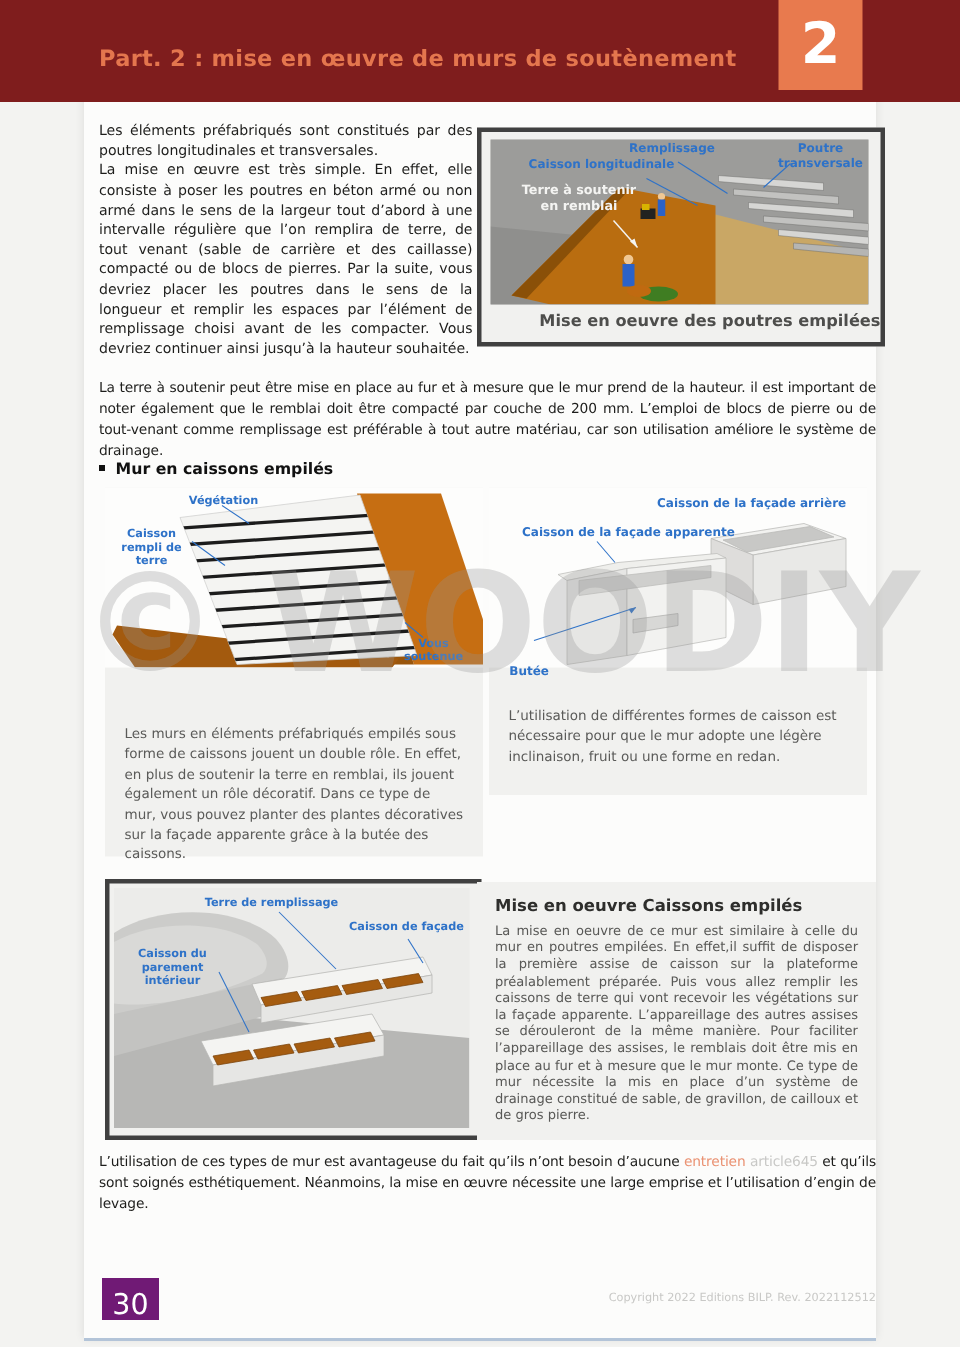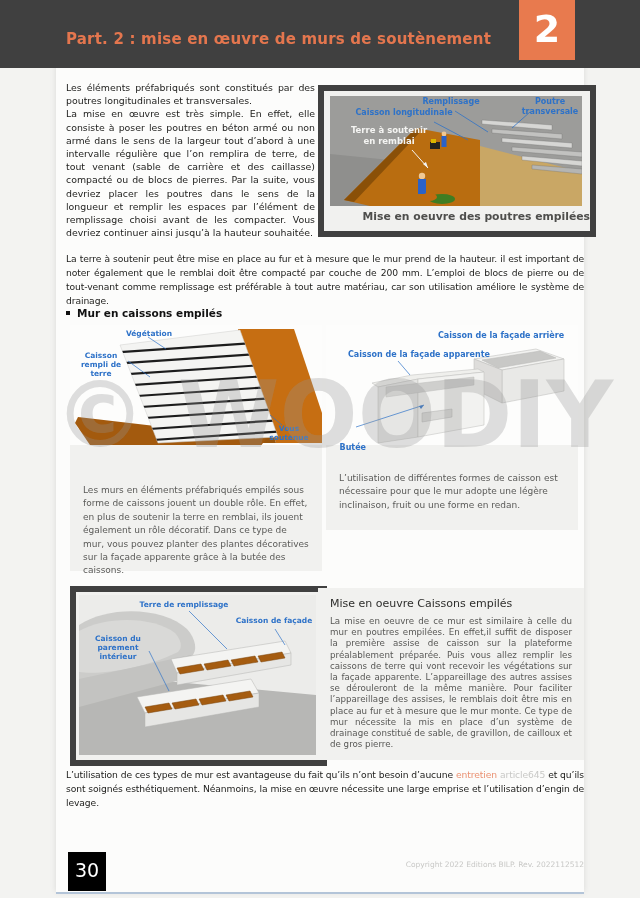--- a/index.html
+++ b/index.html
@@ -9,21 +9,21 @@
     font-family:"DejaVu Sans","Liberation Sans",sans-serif;
     position:relative;overflow:hidden;
   }
   .page{
     position:absolute;left:56px;top:0;width:528px;height:892px;
     background:#fcfcfb;box-shadow:0 0 6px rgba(0,0,0,.10);
   }
   
   .header-band{
     position:absolute;left:0;top:0;width:640px;height:68px;
-    background:#404040;z-index:4;
+    background:#7f1d1d;z-index:4;
   }
   .page-title{
     position:absolute;left:66px;top:30px;
     font-size:15px;font-weight:bold;color:#e4764e;letter-spacing:.2px;
   }
   .chapter-badge{
     position:absolute;left:519px;top:0;width:56px;height:60px;
     background:#e87a4e;color:#fff;font-size:38px;font-weight:bold;
     text-align:center;line-height:58px;
   }
@@ -45,57 +45,57 @@
     font-size:10.5px;font-weight:bold;color:#111;
   }
   .bullet-square{
     display:inline-block;width:4px;height:4px;background:#111;
     margin-right:7px;vertical-align:2px;
   }
   .link-orange{color:#ea9273;}
   .link-gray{color:#c8c8c6;}
   
   .fig-card{
-    position:absolute;background:#f1f1ef;border:6px solid #404040;z-index:2;
+    position:absolute;background:#f1f1ef;border:3px solid #404040;z-index:2;
   }
   .fig-scene{position:absolute;background:#fdfdfc;overflow:hidden;}
   .fig-label{
     position:absolute;color:#2e72c8;font-weight:bold;font-size:7.5px;
     line-height:9px;text-align:center;z-index:3;
   }
   .fig-label.big{font-size:8px;line-height:10px;}
   .fig-label.white{color:#f4f4f2;font-size:8.5px;line-height:10.5px;}
   .fig-caption{
     position:absolute;left:0;width:100%;text-align:center;
     font-weight:bold;color:#4e4e4c;font-size:10.8px;line-height:13.5px;z-index:3;
   }
   .card-body{
     position:absolute;color:#5a5a58;font-size:9px;line-height:13.4px;
     text-align:left;z-index:3;
   }
   .block-title{
-    font-weight:normal;font-size:11px;color:#2e2e2c;margin:0 0 6px 0;
+    font-weight:bold;font-size:11px;color:#2e2e2c;margin:0 0 6px 0;
   }
   .text-block{
     position:absolute;background:#f1f1ef;z-index:2;
     padding:9px 12px;box-sizing:border-box;overflow:hidden;
   }
   .text-block .body{
     font-size:8.7px;line-height:11.2px;color:#58585 6;color:#585856;text-align:justify;
   }
   
   .watermark{
     position:absolute;left:54px;top:366px;width:530px;z-index:5;
     font-size:92px;font-weight:bold;color:rgba(150,150,150,0.30);
     line-height:100px;white-space:nowrap;pointer-events:none;
   }
   
   .page-number-box{
-    position:absolute;left:68px;top:852px;width:38px;height:39px;z-index:3;
-    background:#000000;color:#fff;font-size:19px;text-align:center;line-height:36px;
+    position:absolute;left:68px;top:852px;width:38px;height:28px;z-index:3;
+    background:#701a75;color:#fff;font-size:19px;text-align:center;line-height:36px;
   }
   .copyright{
     position:absolute;left:320px;top:860px;width:264px;z-index:3;
     text-align:right;font-size:7.5px;line-height:10px;color:#c8c8c6;
   }
   .bottom-rule{
     position:absolute;left:56px;top:892px;width:528px;height:2px;
     background:#b3c4d8;z-index:3;
   }
 </style>

